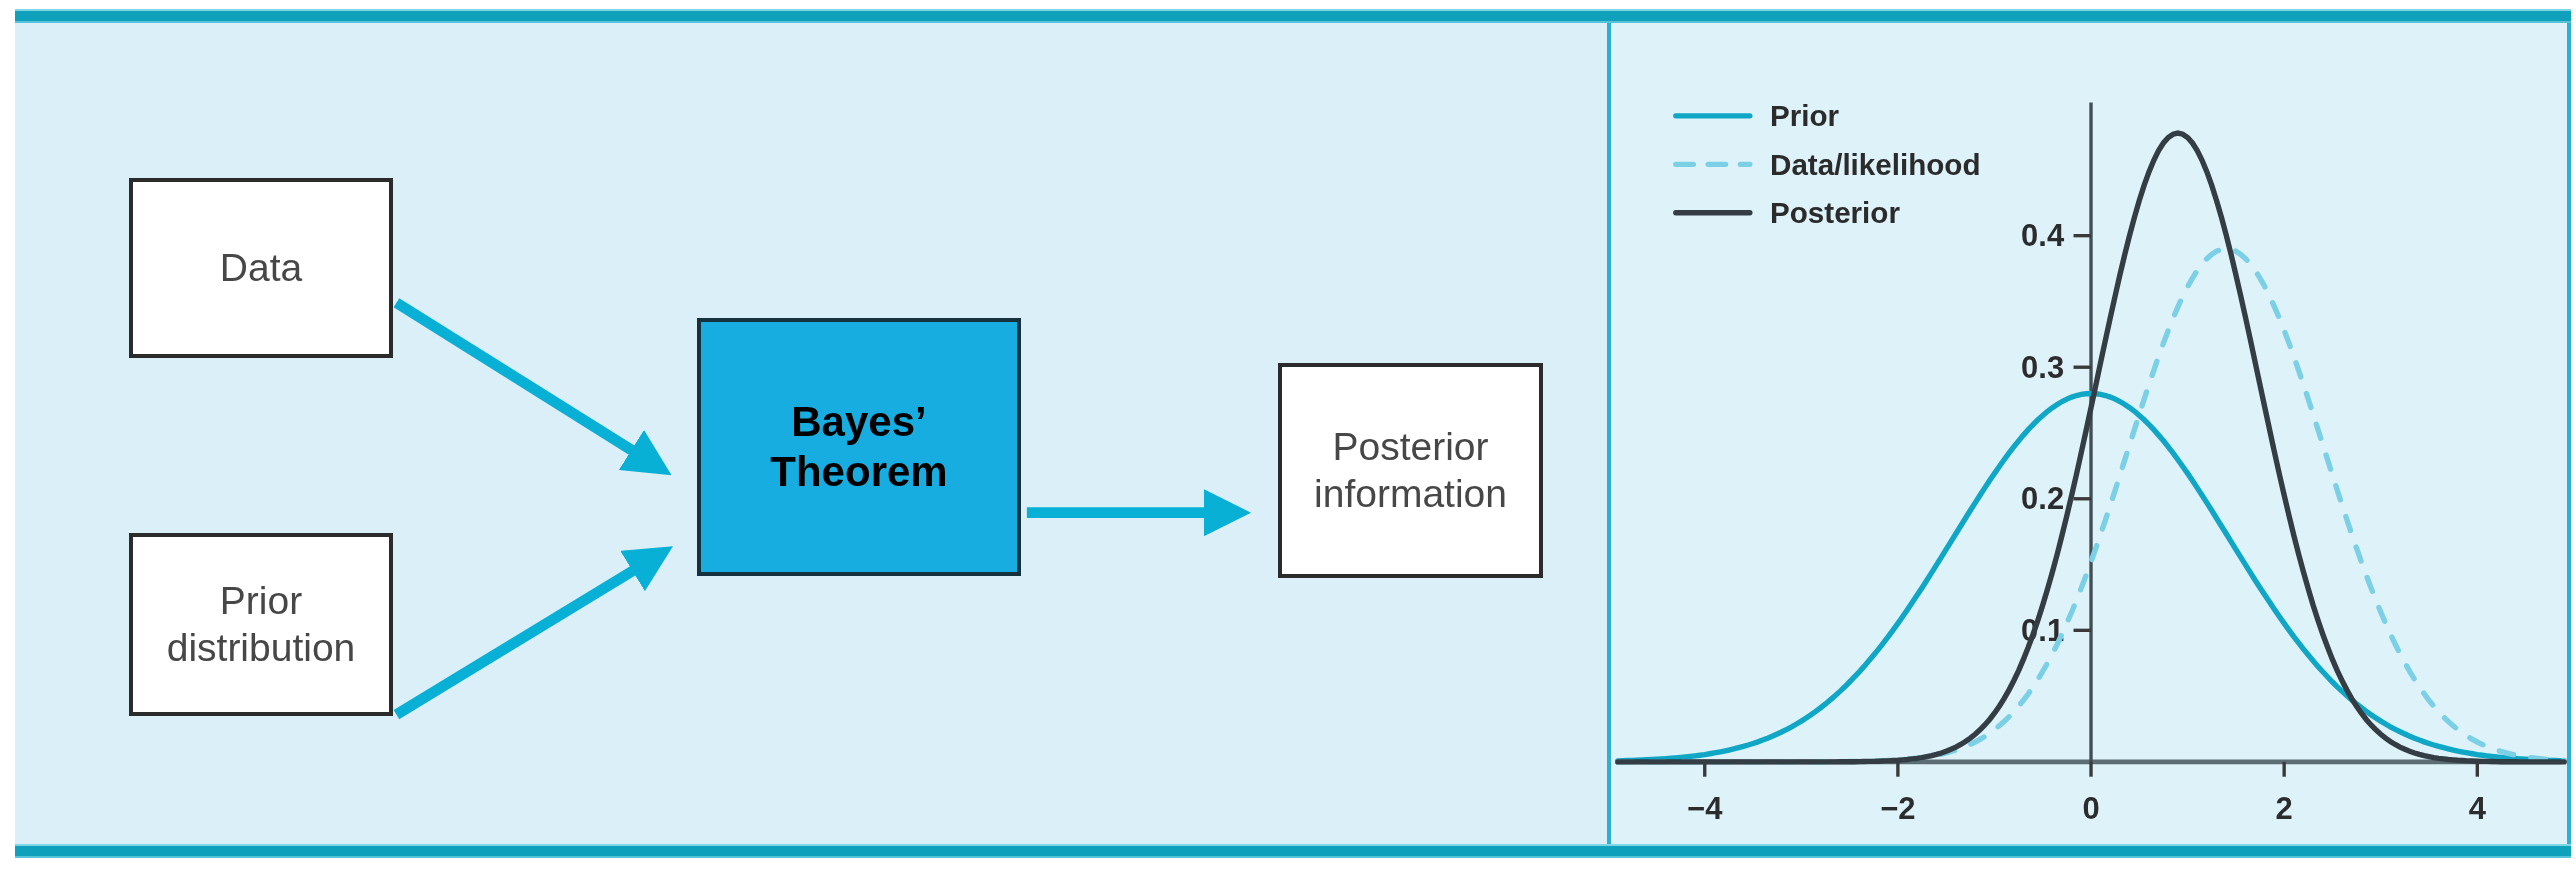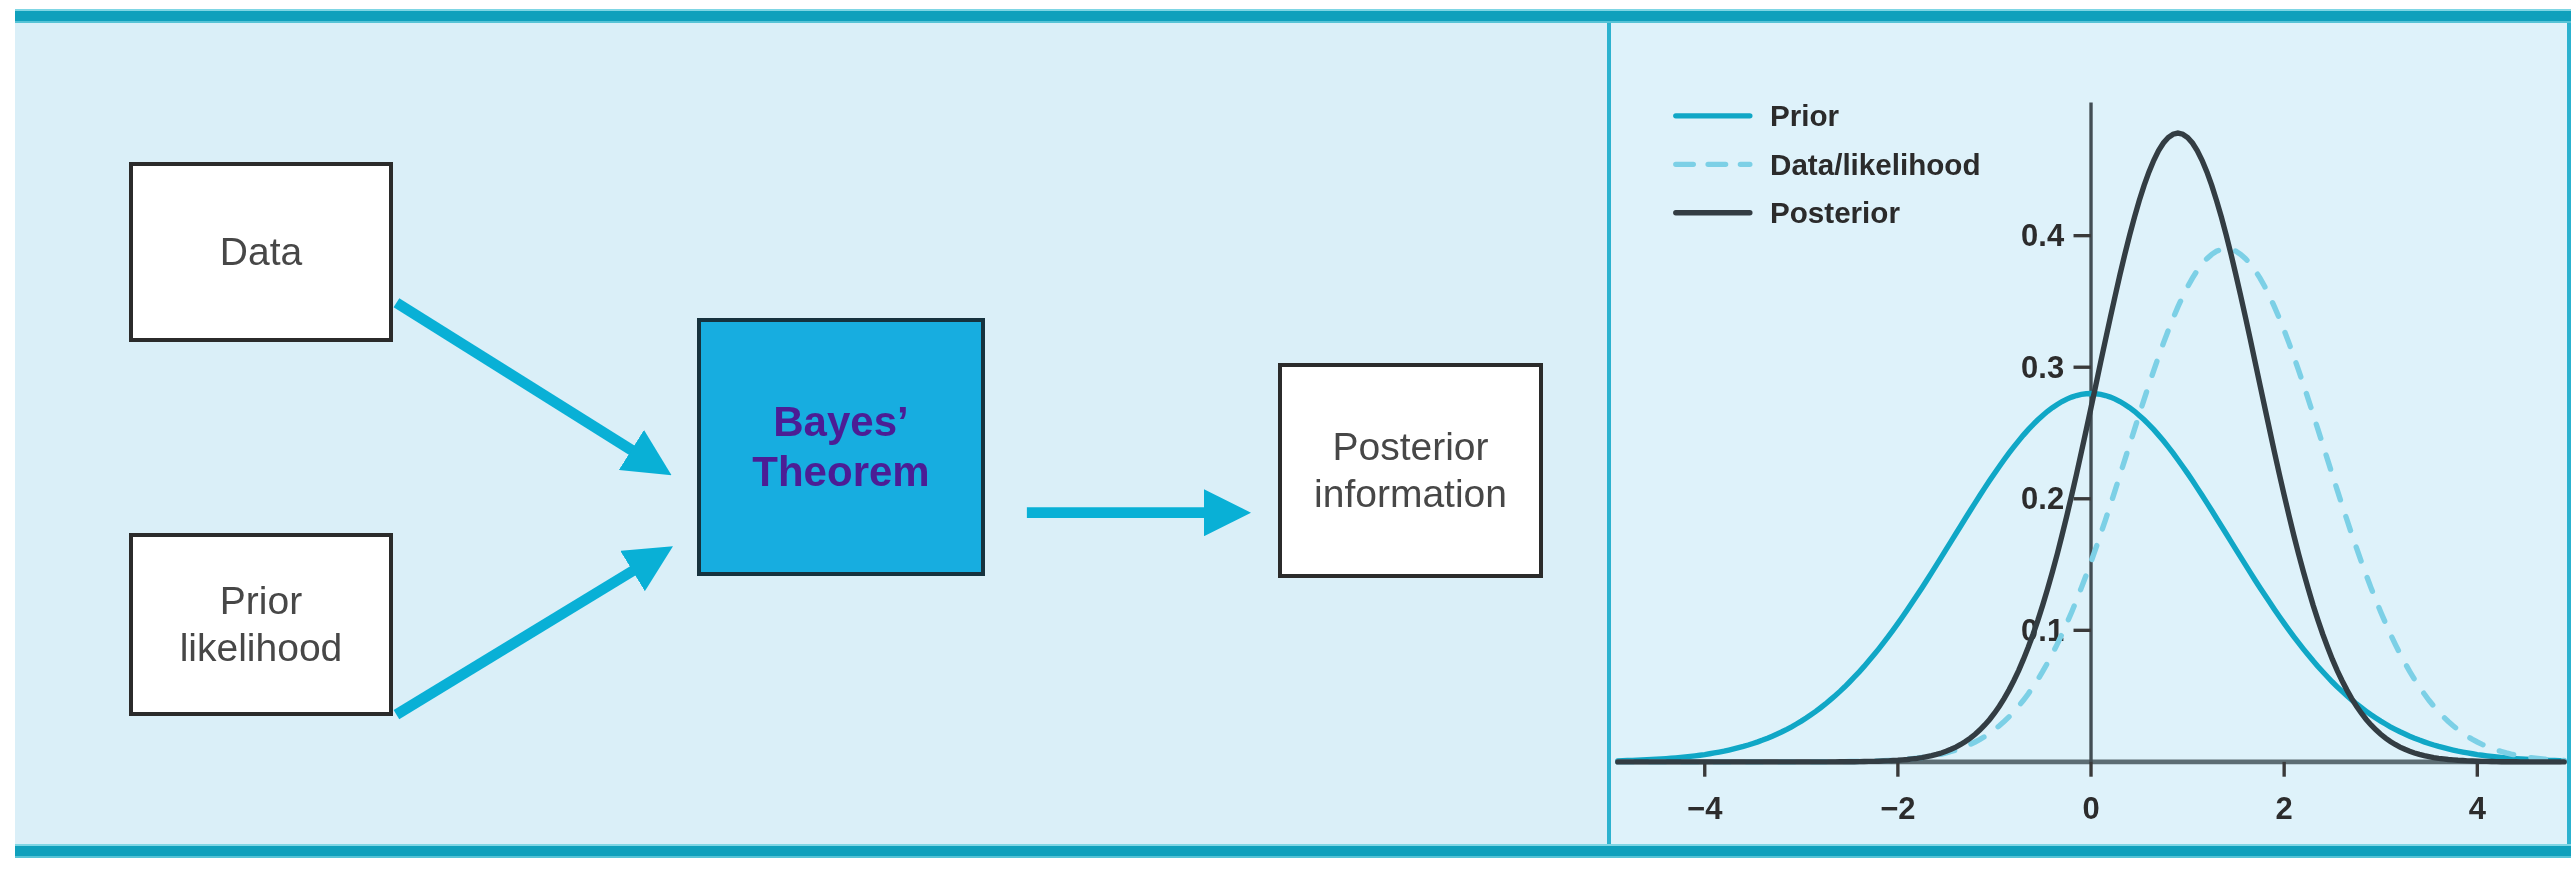--- a/index.html
+++ b/index.html
@@ -8,43 +8,43 @@
   .band{position:absolute;left:15px;width:2556px;height:13.5px;background:#0fa0bc;
         border-top:2px solid #7fd6e4;border-bottom:2px solid #56c3d6;box-sizing:border-box;z-index:3;}
   #top-band{top:9.4px;}
   #bottom-band{top:844px;}
   #left-panel{position:absolute;left:15px;top:23px;width:1593px;height:821px;background:#daeff8;z-index:1;}
   #right-panel{position:absolute;left:1607px;top:13.5px;width:964px;height:840px;background:#def2fa;
                border-left:4px solid #2cb2cf;border-right:4px solid #2cb2cf;box-sizing:border-box;z-index:1;}
   .fc-box{position:absolute;background:#ffffff;border:4px solid #2b2b2b;box-sizing:border-box;
           display:flex;flex-direction:column;align-items:center;justify-content:center;
           color:#474747;font-size:39px;line-height:1.18;text-align:center;z-index:2;}
-  #data-box{left:129px;top:162px;width:264px;height:180px;}
+  #data-box{left:129px;top:178px;width:264px;height:180px;}
   #prior-box{left:129px;top:533px;width:264px;height:183px;}
-  #bayes-box{left:697px;top:318px;width:288px;height:258px;background:#17ade0;
-             border:4px solid #16323e;color:#4c1d95;font-weight:bold;font-size:42px;}
+  #bayes-box{left:697px;top:318px;width:324px;height:258px;background:#17ade0;
+             border:4px solid #16323e;color:#000000;font-weight:bold;font-size:42px;}
   #posterior-box{left:1278px;top:363px;width:265px;height:215px;}
   #arrow-svg{position:absolute;left:0;top:0;width:1607px;height:872px;z-index:2;}
   #chart-svg{position:absolute;left:1611px;top:23px;width:956px;height:821px;z-index:2;}
 </style>
 </head>
 <body>
 
 <div id="top-band" class="band"></div>
 <div id="left-panel"></div>
 <div id="right-panel"></div>
 <div id="bottom-band" class="band"></div>
 
 <div id="data-box" class="fc-box">
   <span>Data</span>
 </div>
 
 <div id="prior-box" class="fc-box">
   <span>Prior</span>
-  <span>likelihood</span>
+  <span>distribution</span>
 </div>
 
 <div id="bayes-box" class="fc-box">
   <span>Bayes’</span>
   <span>Theorem</span>
 </div>
 
 <div id="posterior-box" class="fc-box">
   <span>Posterior</span>
   <span>information</span>

